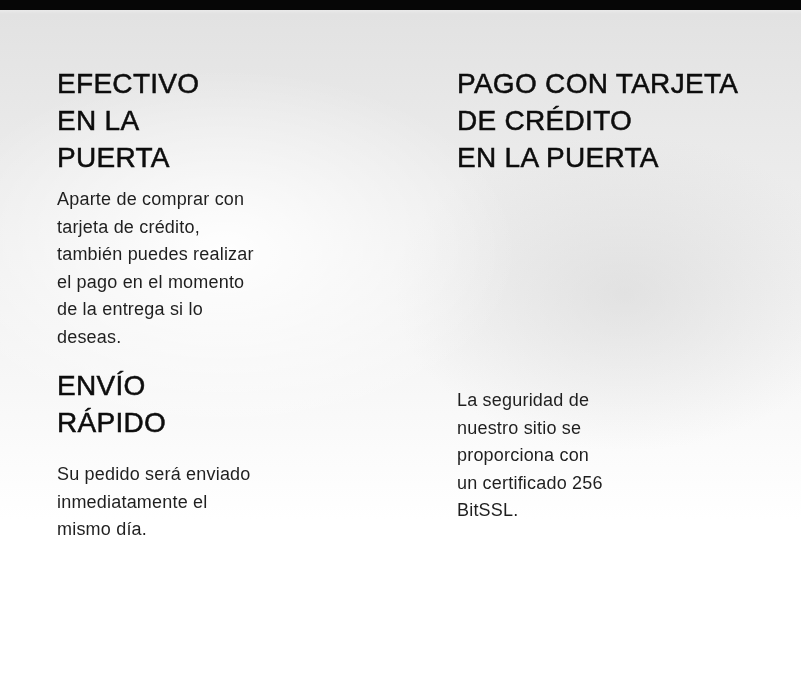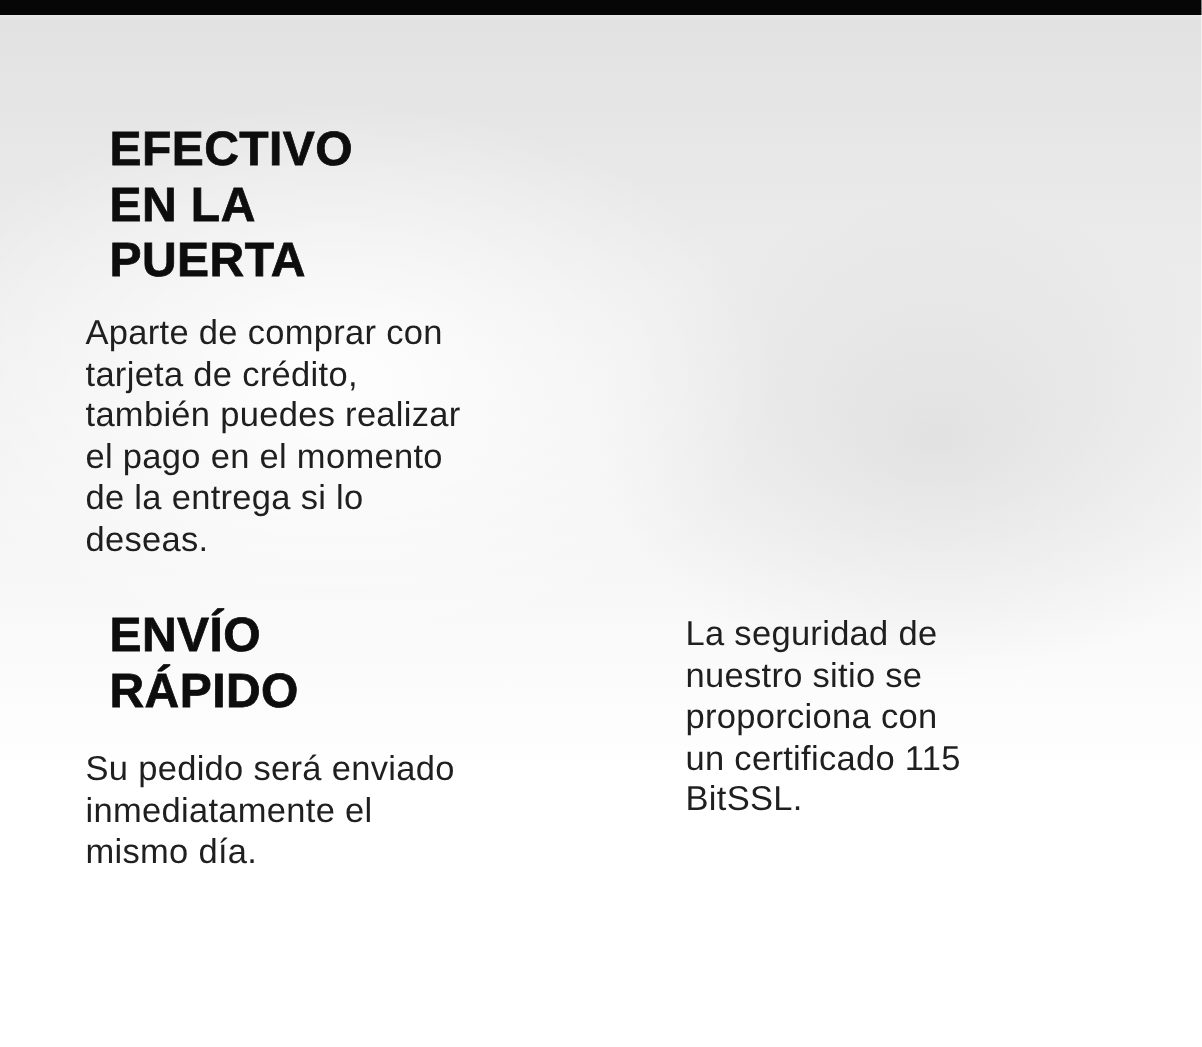--- a/index.html
+++ b/index.html
@@ -34,35 +34,35 @@
   .features-grid {
     position: absolute;
     top: 65px;
     left: 57px;
     display: grid;
     grid-template-columns: 340px 344px;
     column-gap: 60px;
     row-gap: 16px;
   }
   .feature-title {
-    margin: 16px;
+    margin: 0;
     font-family: "Liberation Sans", sans-serif;
-    font-weight: 700;
-    font-size: 32px;
+    font-weight: 400;
+    font-size: 28px;
     line-height: 37px;
     letter-spacing: 0.3px;
     color: #0d0d0d;
     -webkit-text-stroke: 0.5px #0d0d0d;
     white-space: pre-line;
   }
   .feature-desc {
     margin: 10px 0 0 0;
     font-family: "Liberation Sans", sans-serif;
     font-weight: 400;
-    font-size: 23px;
+    font-size: 18px;
     line-height: 27.5px;
     letter-spacing: 0.2px;
     color: #1f1f1f;
     white-space: pre-line;
   }
   .feature:nth-child(n+3) .feature-desc {
     margin-top: 20px;
   }
 </style>
 </head>
@@ -80,32 +80,35 @@
 PUERTA</h2>
       <p class="feature-desc">Aparte de comprar con
 tarjeta de crédito,
 también puedes realizar
 el pago en el momento
 de la entrega si lo
 deseas.</p>
     </div>
 
     <div class="feature">
+      <h2 class="feature-title">PAGO CON TARJETA
+DE CRÉDITO
+EN LA PUERTA</h2>
     </div>
 
     <div class="feature">
       <h2 class="feature-title">ENVÍO
 RÁPIDO</h2>
       <p class="feature-desc">Su pedido será enviado
 inmediatamente el
 mismo día.</p>
     </div>
 
     <div class="feature">
       <p class="feature-desc">La seguridad de
 nuestro sitio se
 proporciona con
-un certificado 115
+un certificado 256
 BitSSL.</p>
     </div>
 
   </div>
 </div>
 
 </body></html>

